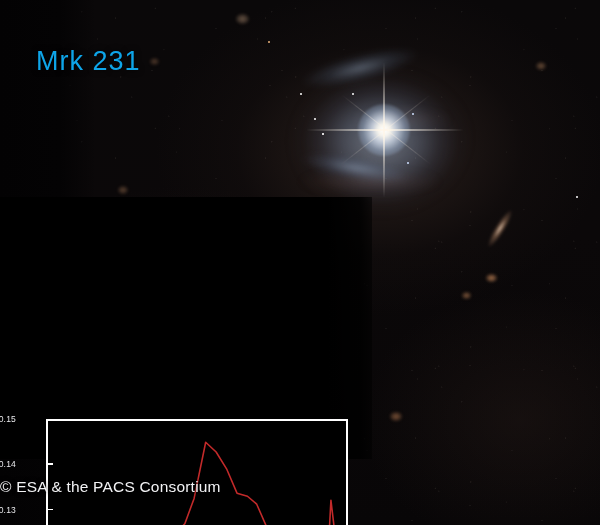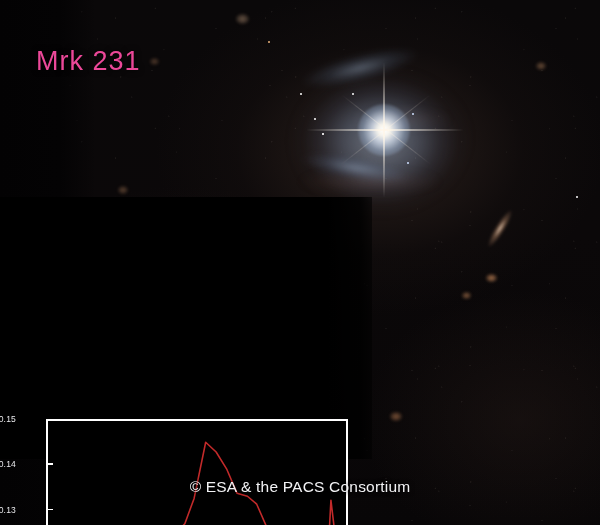--- a/index.html
+++ b/index.html
@@ -104,27 +104,27 @@
     transform:rotate(-58deg);filter:blur(1.2px);
   }
   .bg-obj{position:absolute;border-radius:50%;filter:blur(1.4px);}
 
   
   .star{position:absolute;border-radius:50%;background:#fff;}
 
   
   #title{
     position:absolute;left:36px;top:46px;
-    color:#ec4899;font-size:27px;letter-spacing:1px;
+    color:#0ea5e9;font-size:27px;letter-spacing:1px;
     text-shadow:0 0 6px rgba(0,0,0,.9);
     white-space:nowrap;
   }
   
   #credit{
-    position:absolute;left:0;top:478px;width:600px;text-align:center;
+    position:absolute;left:0;top:478px;width:600px;
     color:#f2f2f4;font-size:15.5px;letter-spacing:.2px;
     text-shadow:0 0 5px rgba(0,0,0,.95);
   }
 
   
   #inset{
     position:absolute;left:0;top:197px;width:372px;height:262px;
     background:linear-gradient(90deg,#000 0%,#000 88%,rgba(0,0,0,0.86) 97%,rgba(0,0,0,0.55) 100%);
   }
   #plotbox{

